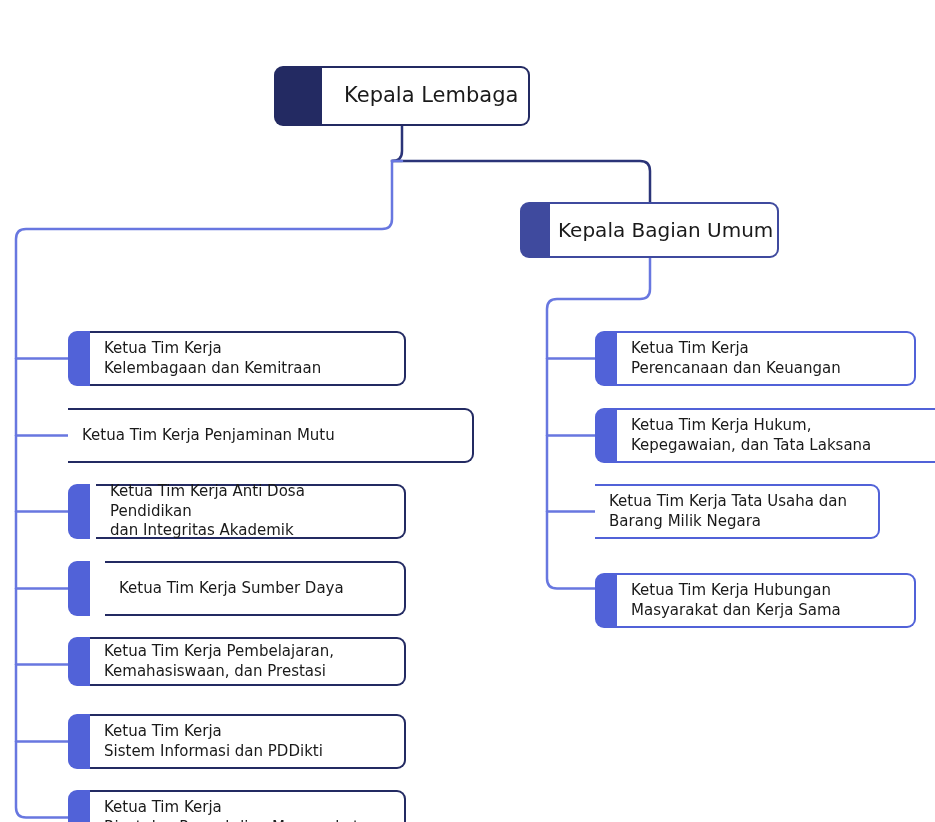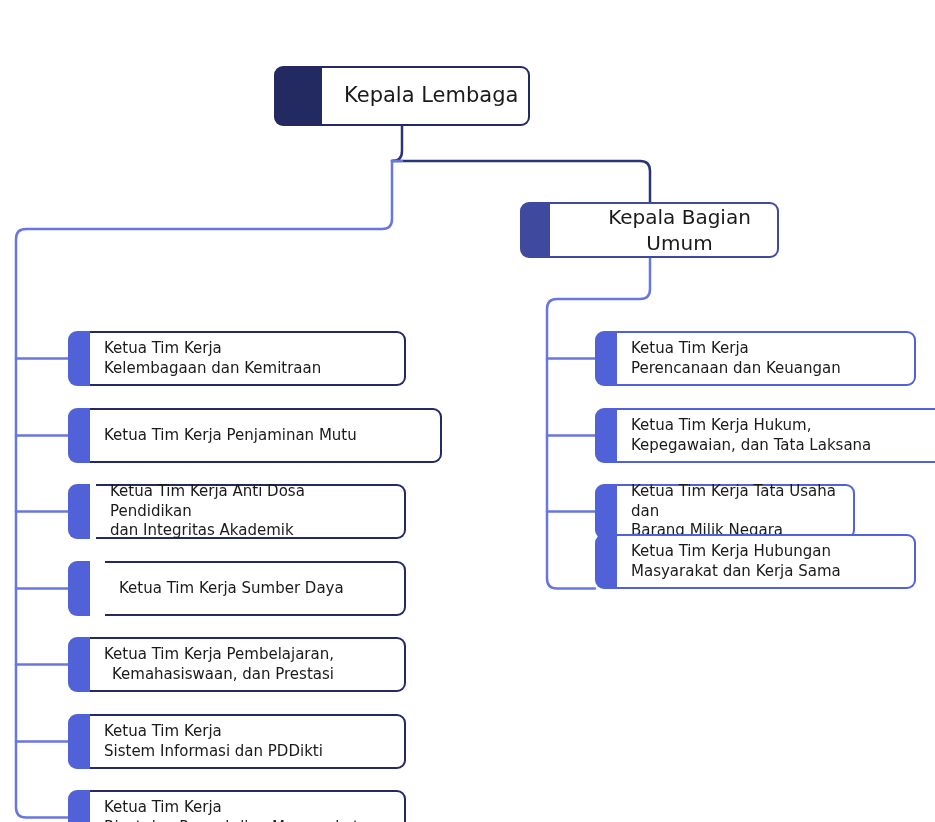--- a/index.html
+++ b/index.html
@@ -63,22 +63,21 @@
     border-color: #232a62;
     padding-left: 22px;
   }
   .node-root .node-label {
     font-size: 21px;
   }
 
   
   .node-division .node-body {
     border-color: #3f4a9e;
-    padding-left: 32px;
-    text-align: center;
+    padding-left: 8px;
   }
   .node-division .node-label {
     font-size: 20px;
   }
 
   
   .node-leaf .node-body {
     padding-left: 14px;
     padding-right: 16px;
   }
@@ -138,40 +137,40 @@
           <div class="node-label">Kepala Bagian Umum</div>
         </div>
       </div>
       <div class="node node-leaf node-leaf-dark" style="left: 68px; top: 287px; width: 338px; height: 55px;">
         <div class="accent" style="width: 22px; background: rgb(81, 98, 216);"></div>
         <div class="node-body">
           <div class="node-label">Ketua Tim Kerja
 Kelembagaan dan Kemitraan</div>
         </div>
       </div>
-      <div class="node node-leaf node-leaf-dark" style="left: 68px; top: 364px; width: 374px; height: 55px;">
+      <div class="node node-leaf node-leaf-dark" style="left: 68px; top: 364px; width: 406px; height: 55px; flex-direction: column;">
         <div class="accent" style="width: 22px; background: rgb(81, 98, 216);"></div>
         <div class="node-body">
           <div class="node-label">Ketua Tim Kerja Penjaminan Mutu</div>
         </div>
       </div>
       <div class="node node-leaf node-leaf-dark" style="left: 68px; top: 440px; width: 338px; height: 55px; gap: 6px;">
         <div class="accent" style="width: 22px; background: rgb(81, 98, 216);"></div>
         <div class="node-body">
           <div class="node-label">Ketua Tim Kerja Anti Dosa Pendidikan
 dan Integritas Akademik</div>
         </div>
       </div>
       <div class="node node-leaf node-leaf-dark" style="left: 68px; top: 517px; width: 338px; height: 55px; gap: 15px;">
         <div class="accent" style="width: 22px; background: rgb(81, 98, 216);"></div>
         <div class="node-body">
           <div class="node-label">Ketua Tim Kerja Sumber Daya</div>
         </div>
       </div>
-      <div class="node node-leaf node-leaf-dark" style="left: 68px; top: 593px; width: 338px; height: 55px; text-align: right;">
+      <div class="node node-leaf node-leaf-dark" style="left: 68px; top: 593px; width: 338px; height: 49px;">
         <div class="accent" style="width: 22px; background: rgb(81, 98, 216);"></div>
         <div class="node-body">
           <div class="node-label">Ketua Tim Kerja Pembelajaran,
 Kemahasiswaan, dan Prestasi</div>
         </div>
       </div>
       <div class="node node-leaf node-leaf-dark" style="left: 68px; top: 670px; width: 338px; height: 55px;">
         <div class="accent" style="width: 22px; background: rgb(81, 98, 216);"></div>
         <div class="node-body">
           <div class="node-label">Ketua Tim Kerja
@@ -192,28 +191,28 @@
 Perencanaan dan Keuangan</div>
         </div>
       </div>
       <div class="node node-leaf node-leaf-light" style="left: 595px; top: 364px; width: 350px; height: 55px;">
         <div class="accent" style="width: 22px; background: rgb(81, 98, 216);"></div>
         <div class="node-body">
           <div class="node-label">Ketua Tim Kerja Hukum,
 Kepegawaian, dan Tata Laksana</div>
         </div>
       </div>
-      <div class="node node-leaf node-leaf-light" style="left: 595px; top: 440px; width: 260px; height: 55px;">
+      <div class="node node-leaf node-leaf-light" style="left: 595px; top: 440px; width: 285px; height: 55px; flex-direction: column;">
         <div class="accent" style="width: 22px; background: rgb(81, 98, 216);"></div>
         <div class="node-body">
           <div class="node-label">Ketua Tim Kerja Tata Usaha dan
 Barang Milik Negara</div>
         </div>
       </div>
-      <div class="node node-leaf node-leaf-light" style="left: 595px; top: 490px; width: 321px; height: 55px;">
+      <div class="node node-leaf node-leaf-light" style="left: 595px; top: 529px; width: 321px; height: 55px;">
         <div class="accent" style="width: 22px; background: rgb(81, 98, 216);"></div>
         <div class="node-body">
           <div class="node-label">Ketua Tim Kerja Hubungan
 Masyarakat dan Kerja Sama</div>
         </div>
       </div>
     </div>
 </div>
 
 </body></html>

